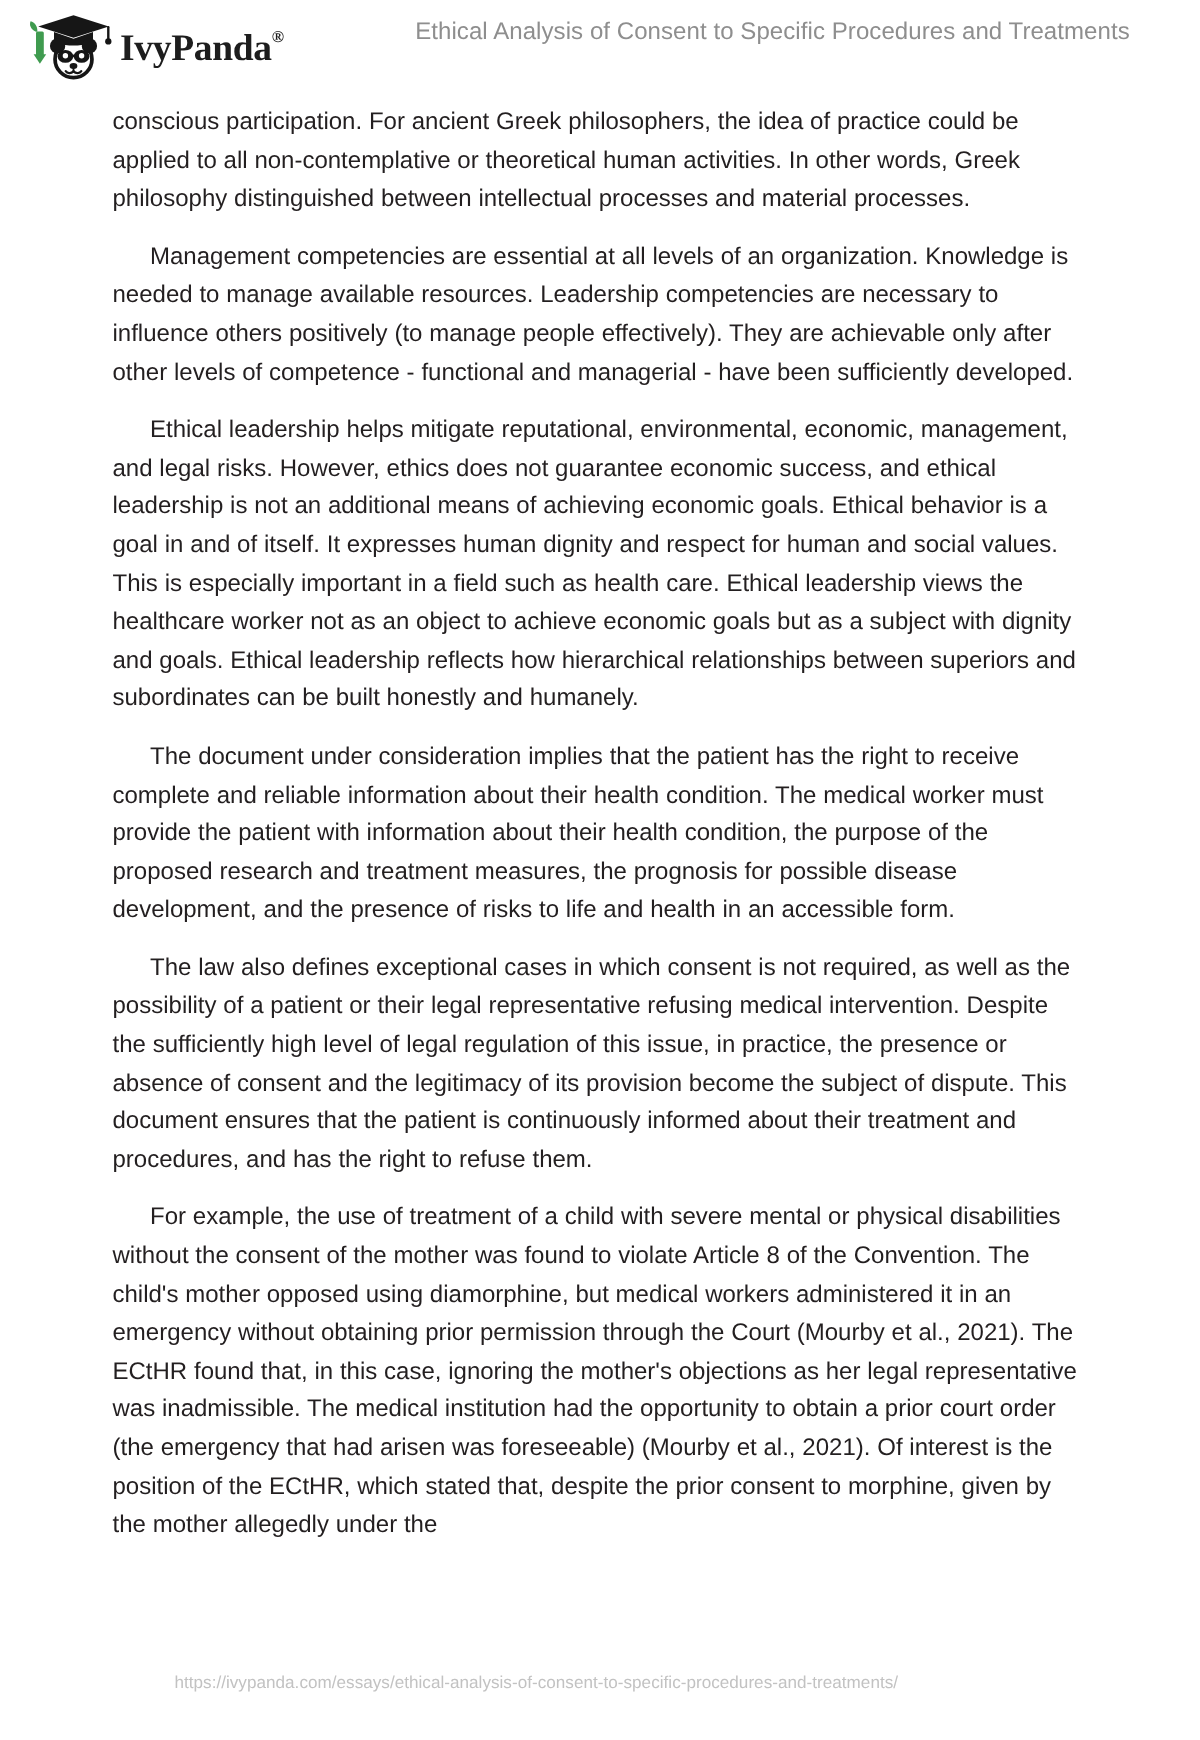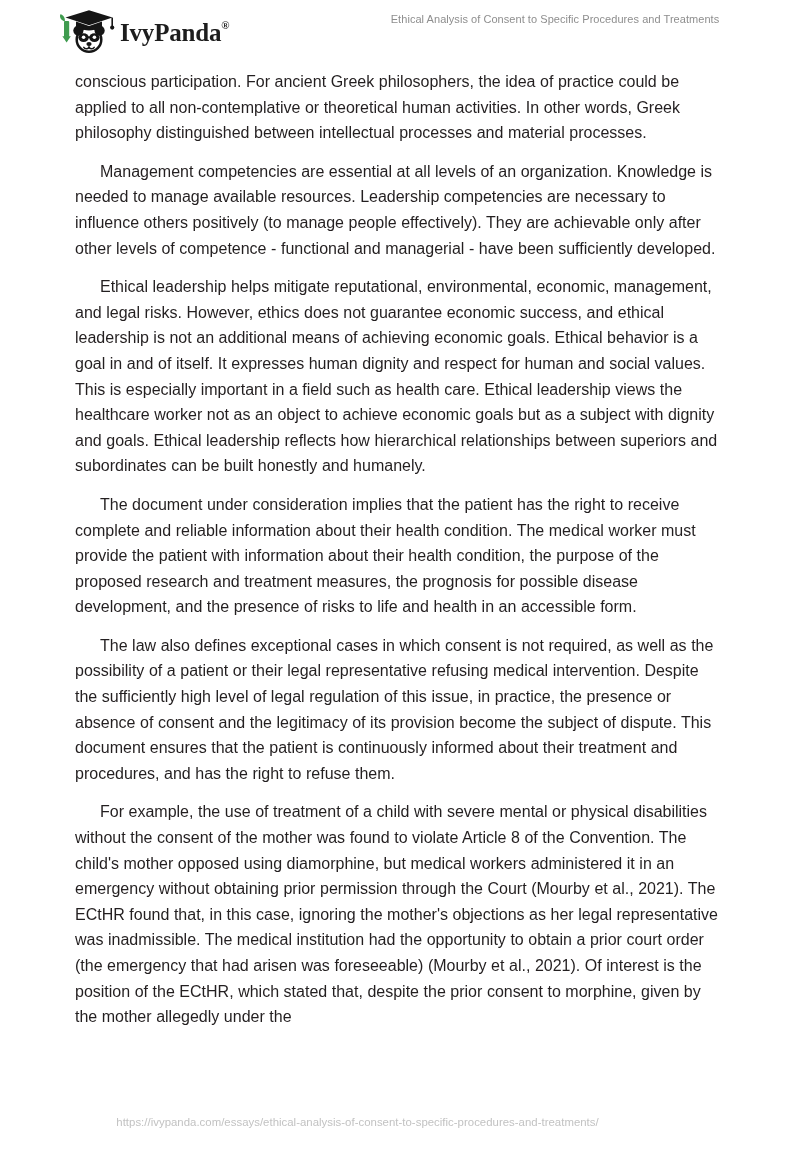--- a/index.html
+++ b/index.html
@@ -16,21 +16,20 @@
     position: relative;
   }
 
   
   .page-header {
     position: absolute;
     top: 0;
     left: 0;
     width: 752px;
     height: 62px;
-    margin-left: 40px;
   }
 
   .brand {
     position: absolute;
     left: 18px;
     top: 8px;
     display: flex;
     align-items: center;
     height: 46px;
   }
@@ -61,21 +60,21 @@
     position: relative;
     top: -2px;
   }
 
   .header-title {
     position: absolute;
     left: 240px;
     top: 13px;
     width: 550px;
     text-align: center;
-    font-size: 11px;
+    font-size: 16px;
     color: #8e8e8e;
     letter-spacing: 0.05px;
     white-space: nowrap;
   }
 
   
   .doc-body {
     position: absolute;
     left: 75px;
     top: 69px;

